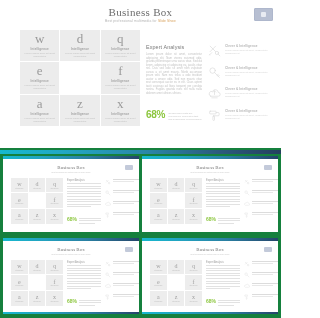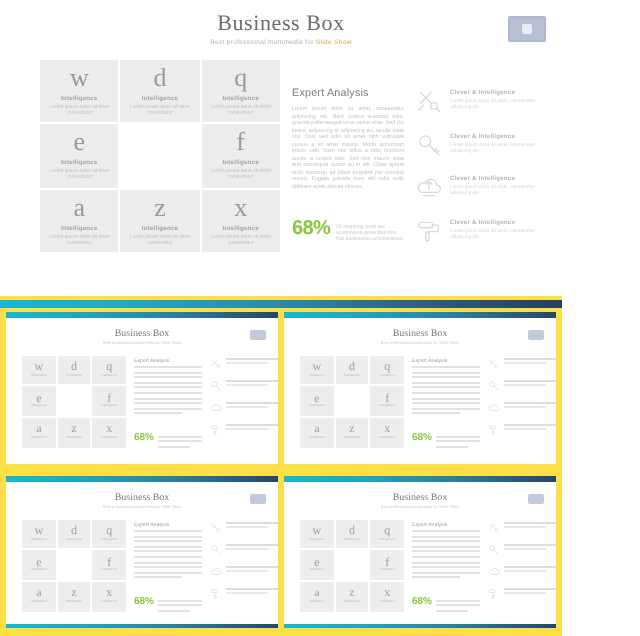--- a/index.html
+++ b/index.html
@@ -2,21 +2,21 @@
 <html><head>
 <meta charset="utf-8">
 <style>
   html,body{margin:0;padding:0;}
   body{
     width:281px;height:318px;overflow:hidden;
     background:#ffffff;
     font-family:"Liberation Sans", sans-serif;
     -webkit-font-smoothing:antialiased;
   }
-  .page{position:relative;width:281px;height:318px;background:#fde047;}
+  .page{position:relative;width:281px;height:318px;background:#15803d;}
 
   
   .hero{position:absolute;left:0;top:0;width:281px;height:148px;background:#ffffff;overflow:hidden;}
   .hero-head{position:relative;height:28px;}
   .hero-title{
     position:absolute;left:0;right:0;top:6px;text-align:center;
     font-family:"Liberation Serif", serif;
     font-size:11px;color:#6d6d6d;letter-spacing:.3px;
   }
   .hero-sub{

